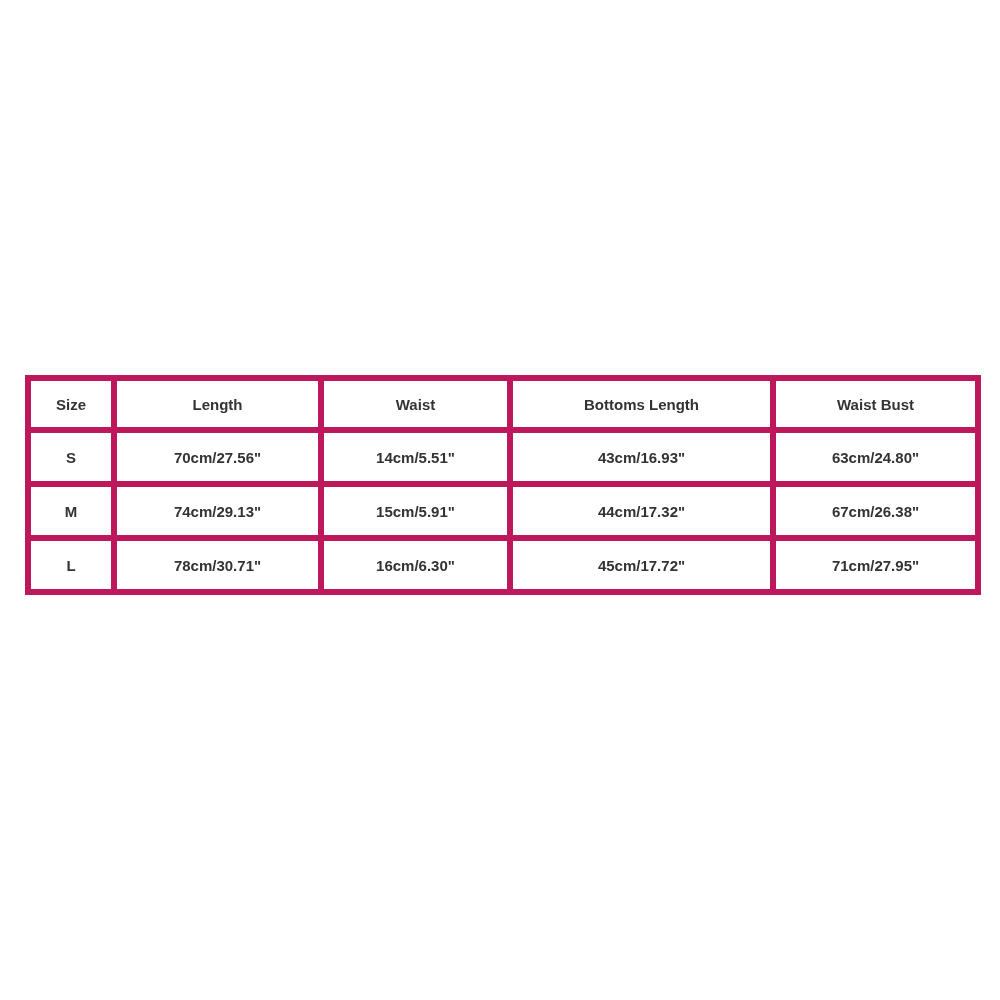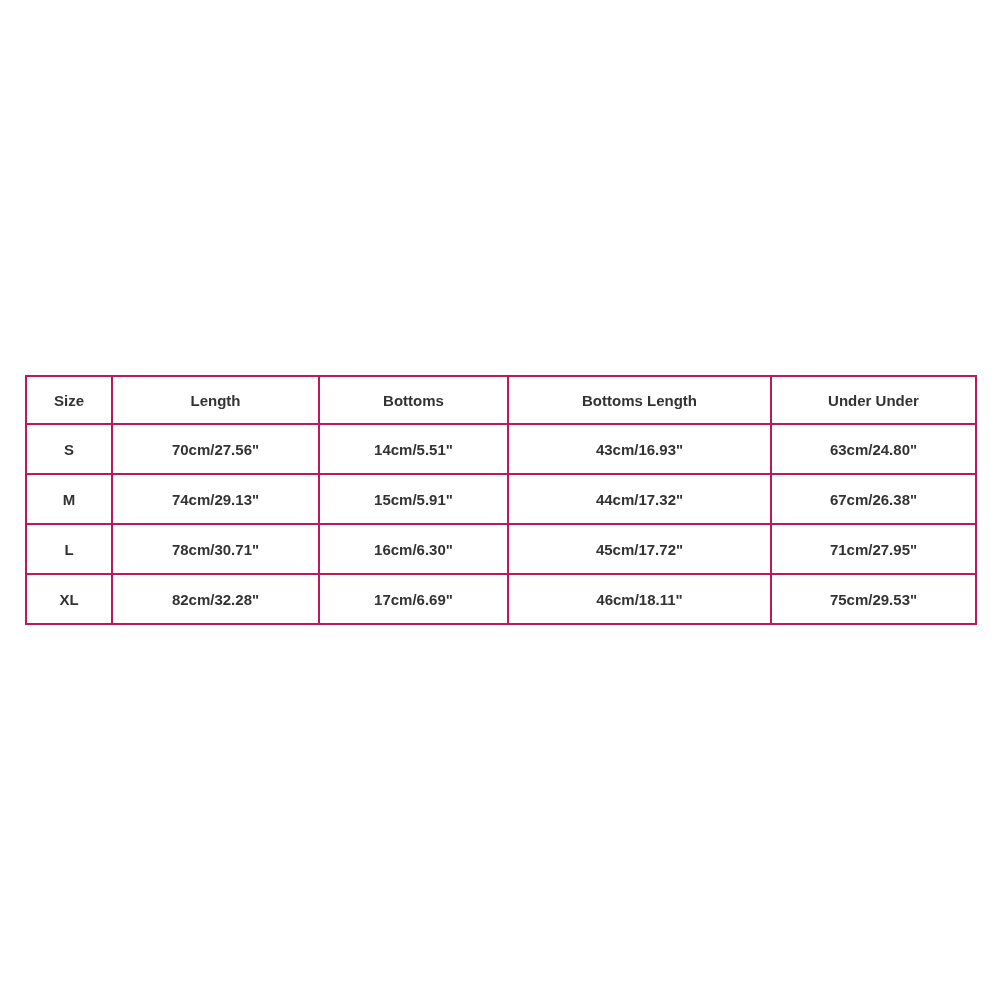--- a/index.html
+++ b/index.html
@@ -17,21 +17,21 @@
   table.size-chart {
     position: absolute;
     top: 375px;
     left: 25px;
     width: 950px;
     border-collapse: collapse;
     table-layout: fixed;
   }
   table.size-chart th,
   table.size-chart td {
-    border: 2px solid #be185d;
+    border: 6px solid #be185d;
     text-align: center;
     vertical-align: middle;
     font-weight: bold;
     font-size: 15px;
     color: #333333;
     padding: 0;
   }
   table.size-chart th {
     height: 46px;
   }
@@ -53,23 +53,23 @@
       <col class="c-size">
       <col class="c-waist">
       <col class="c-length">
       <col class="c-bottoms">
       <col class="c-bust">
     </colgroup>
     <thead>
       <tr>
         <th>Size</th>
         <th>Length</th>
-        <th>Bottoms</th>
+        <th>Waist</th>
         <th>Bottoms Length</th>
-        <th>Under Under</th>
+        <th>Waist Bust</th>
       </tr>
     </thead>
     <tbody>
         <tr>
           <td>S</td>
           <td>70cm/27.56"</td>
           <td>14cm/5.51"</td>
           <td>43cm/16.93"</td>
           <td>63cm/24.80"</td>
         </tr>
@@ -80,22 +80,15 @@
           <td>44cm/17.32"</td>
           <td>67cm/26.38"</td>
         </tr>
         <tr>
           <td>L</td>
           <td>78cm/30.71"</td>
           <td>16cm/6.30"</td>
           <td>45cm/17.72"</td>
           <td>71cm/27.95"</td>
         </tr>
-        <tr>
-          <td>XL</td>
-          <td>82cm/32.28"</td>
-          <td>17cm/6.69"</td>
-          <td>46cm/18.11"</td>
-          <td>75cm/29.53"</td>
-        </tr>
       </tbody>
   </table>
 </div>
 
 </body></html>

